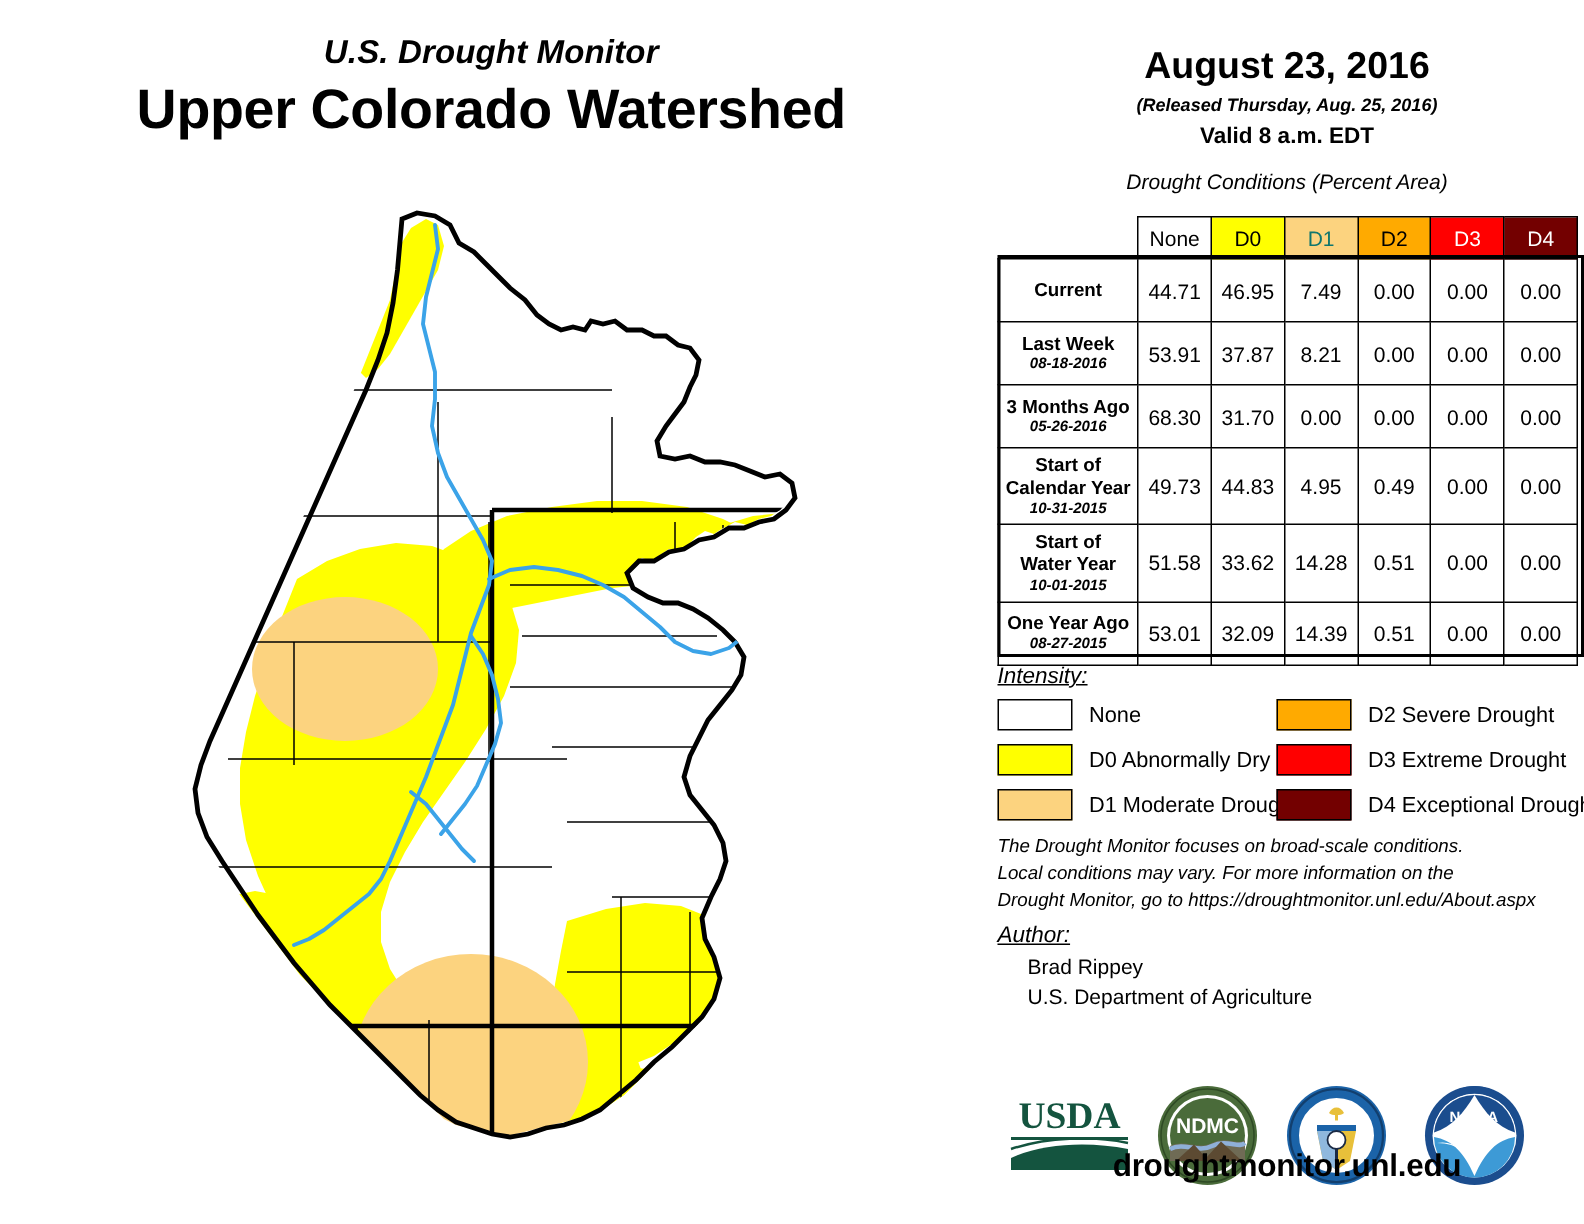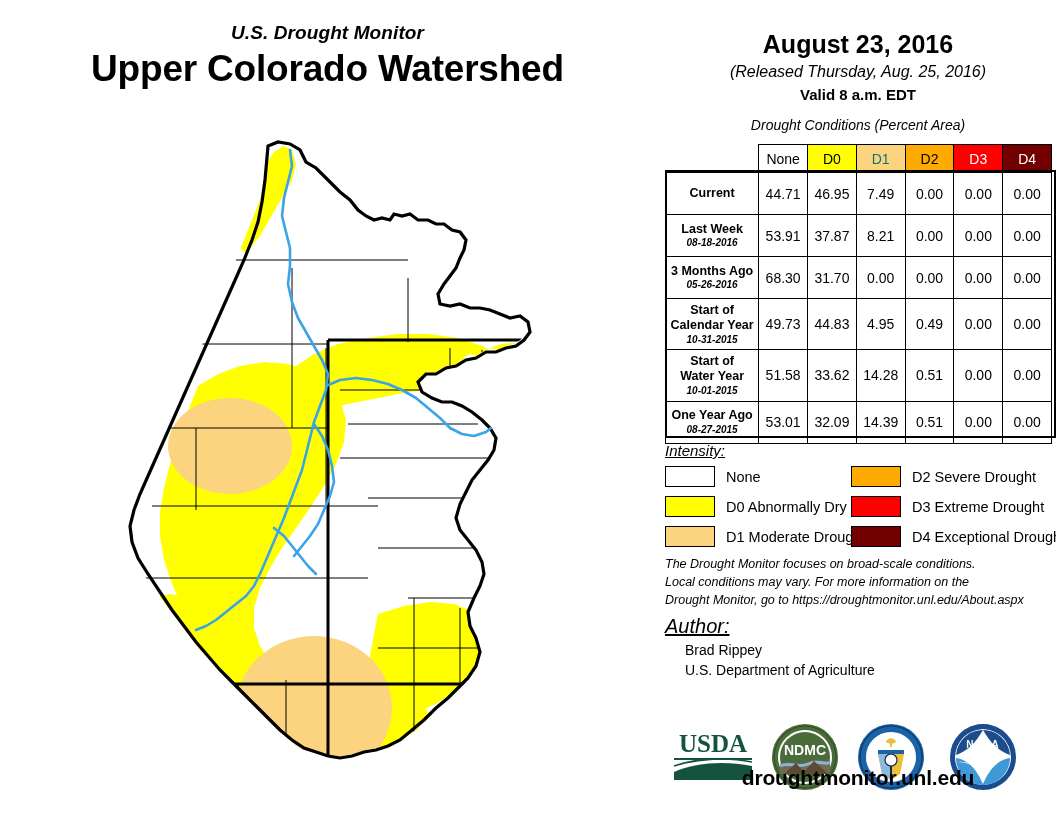--- a/index.html
+++ b/index.html
@@ -1,33 +1,33 @@
 <!DOCTYPE html>
 <html><head>
 <meta charset="utf-8">
 <style>
   html,body{margin:0;padding:0;background:#fff;}
   body{width:1056px;height:816px;position:relative;overflow:hidden;
        font-family:"Liberation Sans","DejaVu Sans",sans-serif;color:#000;}
 
   
   #title-block{position:absolute;left:0;top:22px;width:655px;text-align:center;}
-  #subtitle-small{font-size:19px;font-weight:bold;font-style:italic;letter-spacing:.1px;}
+  #subtitle-small{font-size:22px;font-weight:bold;font-style:italic;letter-spacing:.1px;}
   #main-title{font-size:37px;font-weight:bold;margin-top:4px;letter-spacing:-.2px;}
 
   
   #map-panel{position:absolute;left:78px;top:128px;width:570px;height:680px;}
   #map-svg{display:block;width:570px;height:680px;}
 
   
   #right-col{position:absolute;left:660px;top:0;width:396px;height:668px;}
 
   #date-block{text-align:center;padding-top:30px;}
   #date-main{font-size:25px;font-weight:bold;}
-  #date-released{font-size:16px;font-weight:normal;font-style:italic;margin-top:4px;}
+  #date-released{font-size:12px;font-weight:bold;font-style:italic;margin-top:4px;}
   #date-valid{font-size:15px;font-weight:bold;margin-top:5px;}
 
   #table-caption{text-align:center;font-size:14px;font-style:italic;margin-top:14px;}
 
   
   #dm-table{position:absolute;left:5px;top:144px;border-collapse:collapse;
             table-layout:fixed;width:387px;}
   #dm-table td,#dm-table th{border:1px solid #000;text-align:center;vertical-align:middle;
             font-size:13px;padding:0;}
   #dm-table .colhead{height:27px;font-weight:normal;font-size:14px;}
@@ -58,21 +58,21 @@
   .sw-d0{background:#ffff00;}
   .sw-d1{background:#fcd37f;}
   .sw-d2{background:#ffaa00;}
   .sw-d3{background:#ff0000;}
   .sw-d4{background:#730000;}
 
   
   #note{position:absolute;left:5px;top:556px;width:386px;font-size:12.5px;
         font-style:italic;line-height:1.42;}
   #author-block{position:absolute;left:5px;top:615px;width:386px;}
-  #author-title{font-size:20px;font-style:italic;text-decoration:underline;}
+  #author-title{font-size:15px;font-style:italic;text-decoration:underline;}
   .author-line{font-size:14px;margin-top:4px;margin-left:20px;}
 
   
   #logos{position:absolute;left:0;top:720px;width:396px;height:80px;}
   .logo{position:absolute;}
   #usda-logo{left:10px;top:8px;width:86px;height:58px;}
   #ndmc-logo{left:110px;top:2px;width:70px;height:70px;}
   #doc-logo{left:196px;top:2px;width:70px;height:70px;}
   #noaa-logo{left:288px;top:2px;width:70px;height:70px;}
   #site-url{position:absolute;left:0;top:766px;width:396px;text-align:center;

